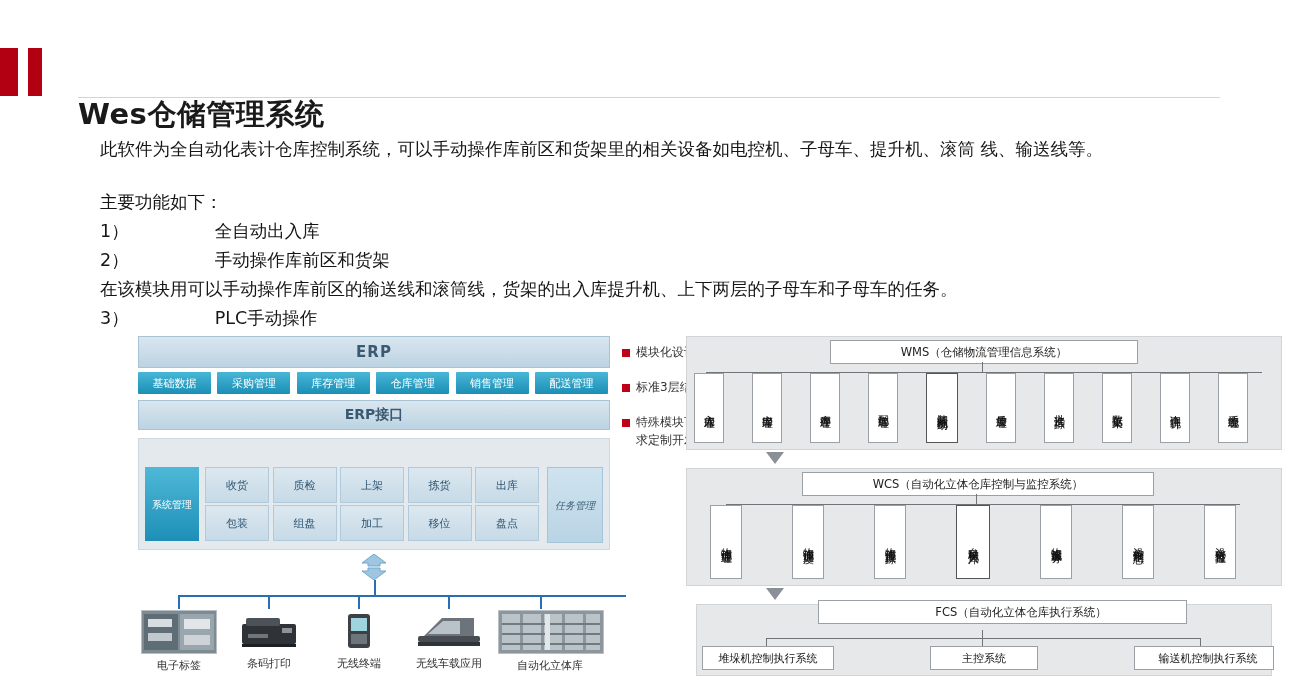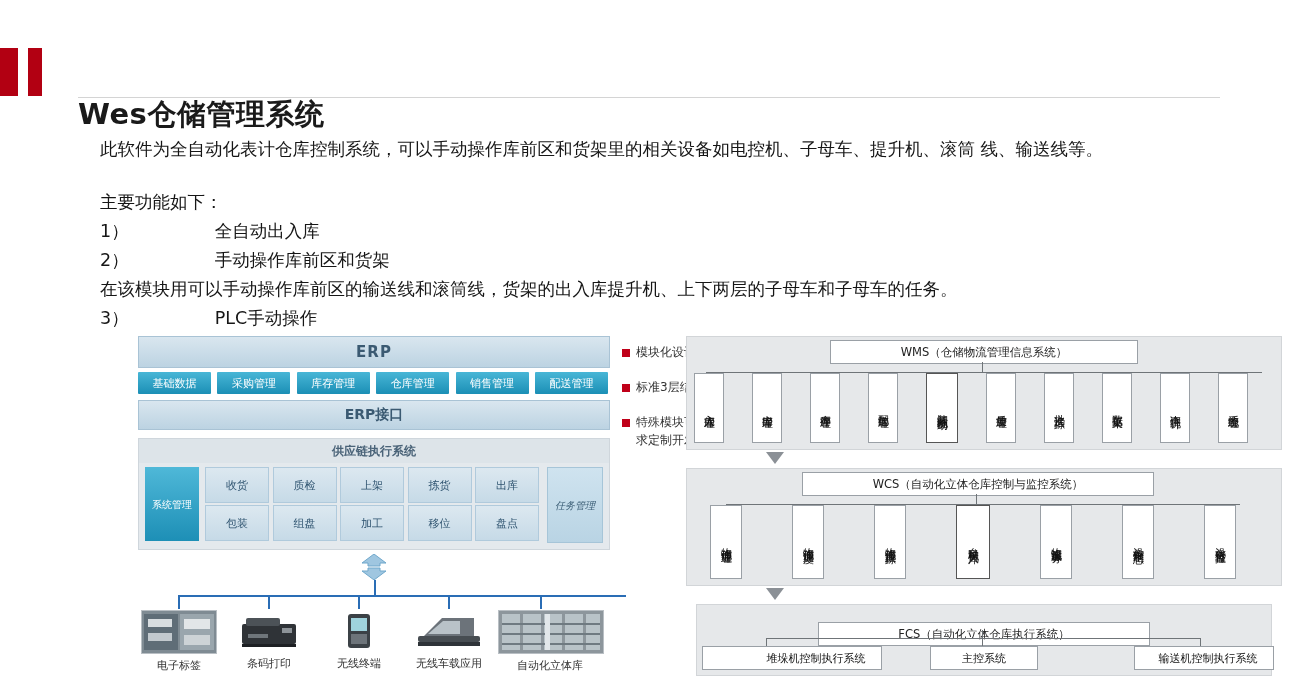--- a/index.html
+++ b/index.html
@@ -193,21 +193,20 @@
       <div class="chip">采购管理</div>
       <div class="chip">库存管理</div>
       <div class="chip">仓库管理</div>
       <div class="chip">销售管理</div>
       <div class="chip">配送管理</div>
     </div>
 
     <div class="panel erp-if">ERP接口</div>
 
     <div class="panel scm-wrap">
-      <div class="scm-title">供应链执行系统</div>
       <div class="sys-mgmt">系统管理</div>
       <div class="grid2">
         <div class="r">
           <div class="cell">收货</div>
           <div class="cell">质检</div>
           <div class="cell">上架</div>
           <div class="cell">拣货</div>
           <div class="cell">出库</div>
         </div>
         <div class="r">
@@ -351,25 +350,25 @@
     <div class="vcol" style="left:106px;top:173px;width:32px;height:74px;">物流作业调度</div>
     <div class="vcol" style="left:188px;top:173px;width:32px;height:74px;">物流作业跟踪</div>
     <div class="vcol hl" style="left:270px;top:173px;width:34px;height:74px;">自动联机入库</div>
     <div class="vcol" style="left:354px;top:173px;width:32px;height:74px;">物流设备服务</div>
     <div class="vcol" style="left:436px;top:173px;width:32px;height:74px;">设备控制组态</div>
     <div class="vcol" style="left:518px;top:173px;width:32px;height:74px;">设备运行监控</div>
 
     <div class="arrow-dn" style="left:80px;top:256px;"></div>
 
     <div class="rt-panel" style="left:10px;top:272px;width:574px;height:70px;"></div>
-    <div class="hdr-box" style="left:132px;top:290px;width:330px;height:22px;">FCS（自动化立体仓库执行系统）</div>
+    <div class="hdr-box" style="left:132px;top:268px;width:330px;height:22px;padding-left:37px;">FCS（自动化立体仓库执行系统）</div>
     <div class="vline" style="left:296px;top:298px;width:1px;height:8px;"></div>
     <div class="hline" style="left:80px;top:306px;width:434px;height:1px;"></div>
     <div class="vline" style="left:80px;top:306px;width:1px;height:8px;"></div>
     <div class="vline" style="left:296px;top:306px;width:1px;height:8px;"></div>
     <div class="vline" style="left:514px;top:306px;width:1px;height:8px;"></div>
 
-    <div class="fcs-box" style="left:16px;top:314px;width:130px;height:22px;padding-left:48px;">堆垛机控制执行系统</div>
+    <div class="fcs-box" style="left:16px;top:314px;width:130px;height:22px;">堆垛机控制执行系统</div>
     <div class="fcs-box" style="left:244px;top:314px;width:106px;height:22px;">主控系统</div>
     <div class="fcs-box" style="left:448px;top:314px;width:130px;height:22px;padding-left:8px;">输送机控制执行系统</div>
   </div>
 
 </div>
 
 </body></html>

